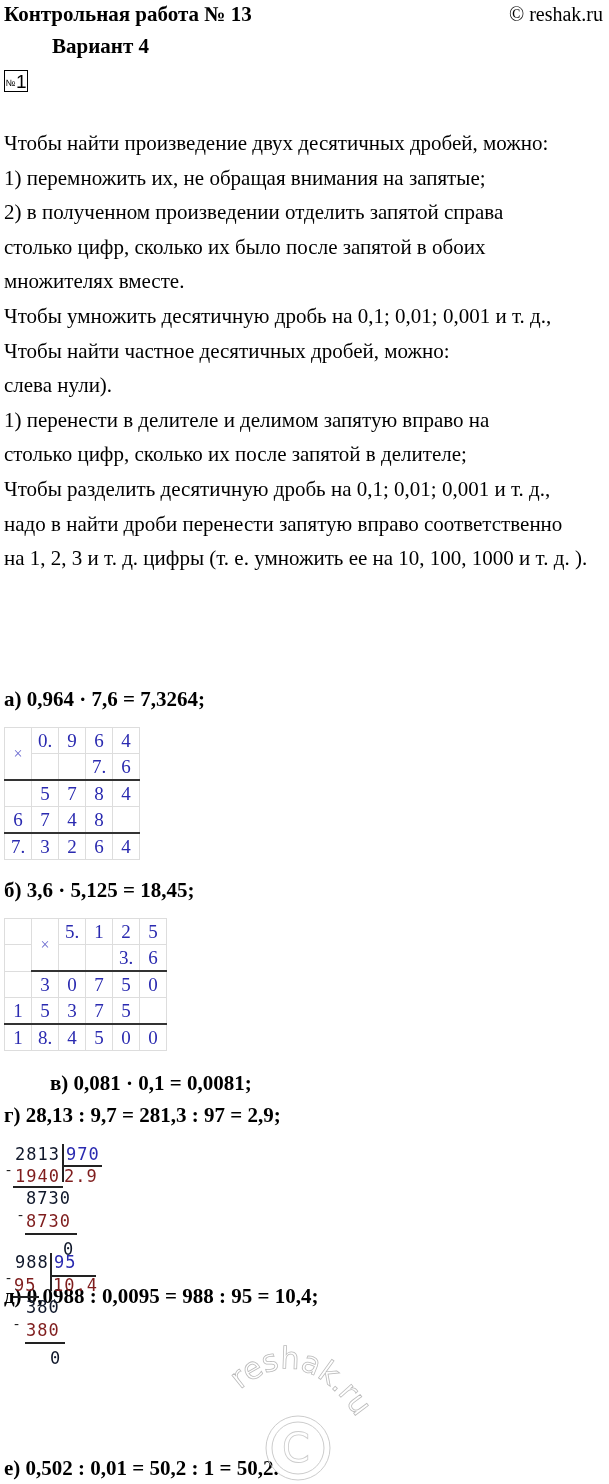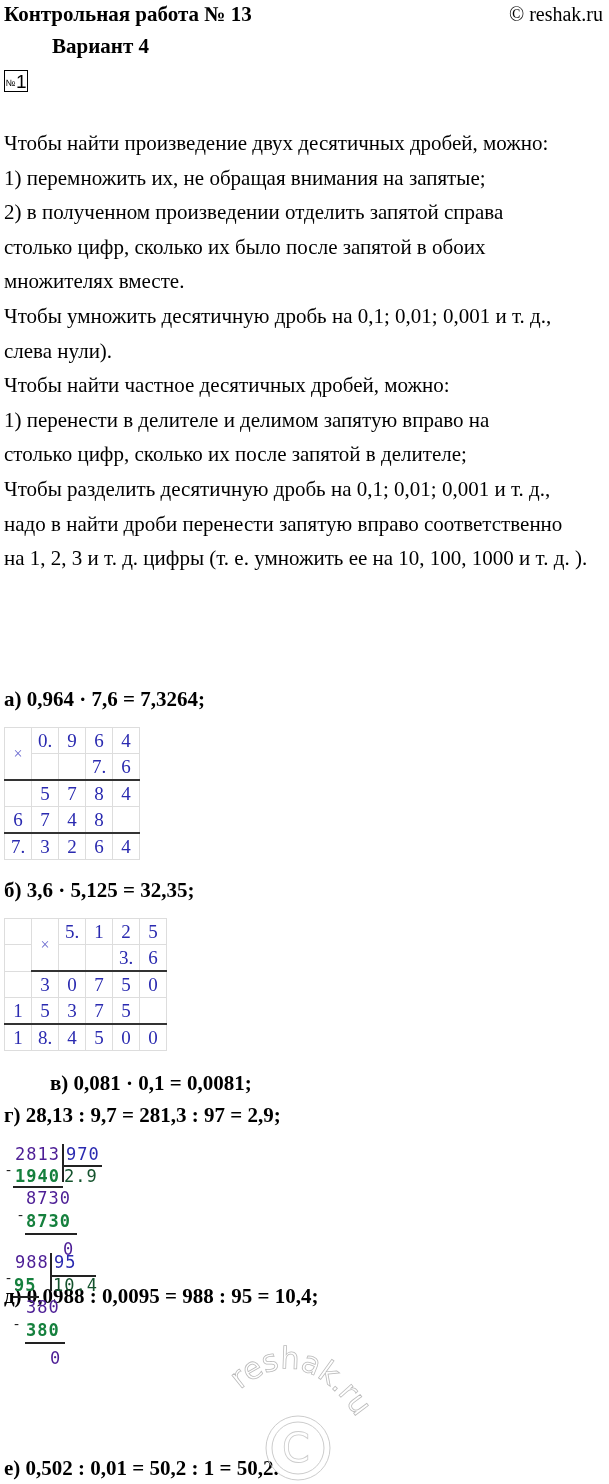--- a/index.html
+++ b/index.html
@@ -28,24 +28,24 @@
   }
   table.mult td {
     border: 1px solid #dddddd; width: 26px; height: 25px; padding: 0;
     text-align: center; vertical-align: middle;
   }
   table.mult tr.line-top td.ul { border-top: 2px solid #333; }
   table.mult td.op { color: #6a6ad0; font-size: 16px; }
 
   .div { position: absolute; font-family: "DejaVu Sans Mono", monospace; font-size: 17px; line-height: 22px; }
   .div span { position: absolute; white-space: pre; letter-spacing: 1px; }
-  .blk { color: #4c1d95; }
+  .blk { color: #0f172a; }
   .blue { color: #2a2ab0; }
-  .green { color: #15803d; font-weight: bold; }
-  .red { color: #14532d; }
+  .green { color: #7f1d1d; }
+  .red { color: #7f1d1d; }
   .hline { position: absolute; height: 1.5px; background: #222; }
   .vline { position: absolute; width: 1.5px; background: #222; }
   .minus { position: absolute; color: #222; font-size: 14px; font-family: "DejaVu Sans", sans-serif; }
 
   .wm { position: absolute; left: 200px; top: 1330px; width: 230px; height: 154px; pointer-events: none; }
 </style>
 </head>
 <body>
 
 <div class="abs title">Контрольная работа № 13</div>
@@ -56,22 +56,22 @@
   <span class="num">1</span>
 </div>
 
 <div class="abs theory">
   <div>Чтобы найти произведение двух десятичных дробей, можно:</div>
   <div>1) перемножить их, не обращая внимания на запятые;</div>
   <div>2) в полученном произведении отделить запятой справа</div>
   <div>столько цифр, сколько их было после запятой в обоих</div>
   <div>множителях вместе.</div>
   <div>Чтобы умножить десятичную дробь на 0,1; 0,01; 0,001 и т. д.,</div>
+  <div>Чтобы найти частное десятичных дробей, можно:</div>
   <div>слева нули).</div>
-  <div>Чтобы найти частное десятичных дробей, можно:</div>
   <div>1) перенести в делителе и делимом запятую вправо на</div>
   <div>столько цифр, сколько их после запятой в делителе;</div>
   <div>Чтобы разделить десятичную дробь на 0,1; 0,01; 0,001 и т. д.,</div>
   <div>надо в найти дроби перенести запятую вправо соответственно</div>
   <div>на 1, 2, 3 и т. д. цифры (т. е. умножить ее на 10, 100, 1000 и т. д. ).</div>
 </div>
 
 <div class="abs eq" style="top:687px;">а) 0,964 · 7,6 = 7,3264;</div>
 <table class="mult" style="left:4px; top:727px;">
   <tbody>
@@ -105,21 +105,21 @@
   <tr class="line-top">
     <td class="ul">7.</td>
     <td class="ul">3</td>
     <td class="ul">2</td>
     <td class="ul">6</td>
     <td class="ul">4</td>
   </tr>
 </tbody>
   </table>
 
-<div class="abs eq" style="top:878px;">б) 3,6 · 5,125 = 32,35;</div>
+<div class="abs eq" style="top:878px;">б) 3,6 · 5,125 = 18,45;</div>
 <table class="mult" style="left:4px; top:918px;">
   <tbody>
       <tr>
     <td></td>
     <td class="op" rowspan="2">×</td>
     <td>5.</td>
     <td>1</td>
     <td>2</td>
     <td>5</td>
   </tr>

